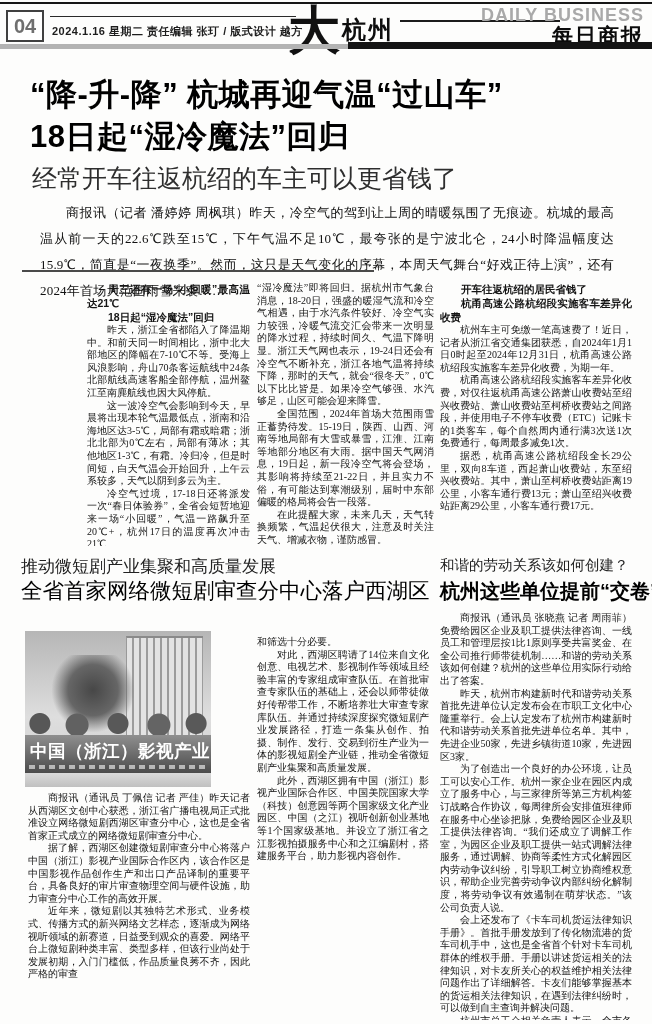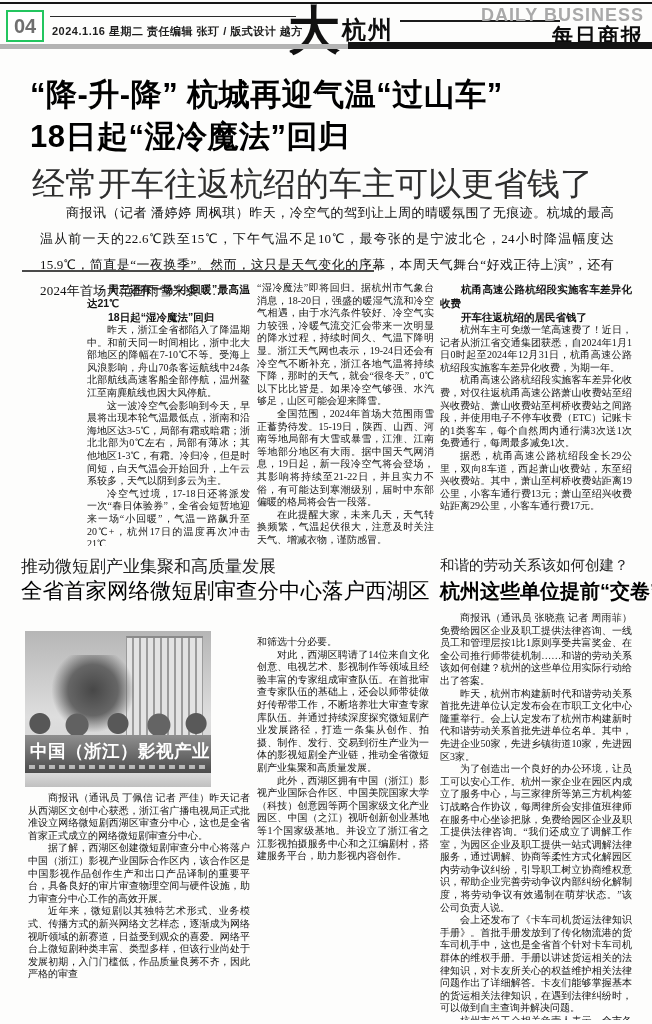--- a/index.html
+++ b/index.html
@@ -2,21 +2,21 @@
 <html><head>
 <meta charset="utf-8">
 <style>
   html,body{margin:0;padding:0;background:#e9e9e9;}
   #page{position:relative;width:652px;height:1024px;background:#fdfdfc;margin:0 auto;
         font-family:"Liberation Serif",serif;color:#1a1a1a;overflow:hidden;}
   .abs{position:absolute;}
 
   
   .topline{left:0;top:2px;width:652px;height:2px;background:#161616;}
-  .pagenum{left:6px;top:10px;width:34px;height:28px;border:2px solid #22c55e;color:#6f6f6f;
+  .pagenum{left:6px;top:10px;width:34px;height:28px;border:2px solid #404040;color:#6f6f6f;
            font-family:"Liberation Sans",sans-serif;font-weight:bold;font-size:20px;
            text-align:center;line-height:28px;background:#fff;}
   .date-rule{left:50px;top:16px;width:246px;height:1px;background:#2a2a2a;}
   .dateline{left:52px;top:24px;font-family:"Liberation Sans",sans-serif;font-weight:bold;
             font-size:11px;color:#1d1d1d;letter-spacing:.5px;}
   .mast-da{left:288px;top:-4px;font-size:52px;font-weight:bold;color:#111;
            font-family:"Liberation Serif",serif;}
   .mast-city{left:342px;top:14px;font-family:"Liberation Sans",sans-serif;font-weight:bold;
              font-size:24px;color:#0e0e0e;letter-spacing:2px;}
   .city-rule{left:400px;top:20px;width:160px;height:2px;background:#1c1c1c;}
@@ -25,21 +25,21 @@
   .mast-cn{right:8px;top:22px;font-weight:bold;font-size:21px;color:#0b0b0b;letter-spacing:2px;margin-left:38px;}
   .bar-gray{left:0;top:44px;width:348px;height:5px;background:#b3b3b3;}
   .bar-black{left:348px;top:42px;width:304px;height:7px;background:#141414;}
 
   
   .headline1{left:30px;top:74px;font-family:"Liberation Sans",sans-serif;font-weight:bold;
              font-size:31px;color:#000;letter-spacing:.5px;white-space:nowrap;}
   .headline2{left:30px;top:116px;font-family:"Liberation Sans",sans-serif;font-weight:bold;
              font-size:31px;color:#000;letter-spacing:.5px;white-space:nowrap;}
   .subhead{left:32px;top:162px;font-family:"Liberation Sans",sans-serif;font-weight:normal;
-           font-size:33px;color:#2e2e2e;white-space:nowrap;}
+           font-size:25px;color:#2e2e2e;white-space:nowrap;}
   .lede{left:40px;top:200px;width:574px;font-size:13px;line-height:26px;color:#111;
         text-align:justify;text-indent:2em;letter-spacing:.2px;}
   .lede-rule{left:22px;top:270px;width:352px;height:2px;background:#4a4a4a;}
 
   .col{font-size:10px;line-height:12.6px;text-align:justify;overflow:hidden;color:#141414;}
   .col p{margin:0;text-indent:2em;}
   .col p.cont{text-indent:0;}
   .bsub{font-family:"Liberation Sans",sans-serif;font-weight:bold;font-size:10.5px;
         line-height:14px;text-indent:0;}
   .w-col1{left:87px;top:282px;width:163px;height:264px;}
@@ -116,22 +116,22 @@
 
   </div>
 
   <div class="abs col w-col2">
     <p class="cont">“湿冷魔法”即将回归。据杭州市气象台消息，18-20日，强盛的暖湿气流和冷空气相遇，由于水汽条件较好、冷空气实力较强，冷暖气流交汇会带来一次明显的降水过程，持续时间久、气温下降明显。浙江天气网也表示，19-24日还会有冷空气不断补充，浙江各地气温将持续下降，那时的天气，就会“很冬天”，0℃以下比比皆是。如果冷空气够强、水汽够足，山区可能会迎来降雪。</p>
     <p>全国范围，2024年首场大范围雨雪正蓄势待发。15-19日，陕西、山西、河南等地局部有大雪或暴雪，江淮、江南等地部分地区有大雨。据中国天气网消息，19日起，新一段冷空气将会登场，其影响将持续至21-22日，并且实力不俗，有可能达到寒潮级别，届时中东部偏暖的格局将会告一段落。</p>
     <p>在此提醒大家，未来几天，天气转换频繁，气温起伏很大，注意及时关注天气、增减衣物，谨防感冒。</p>
   </div>
 
   <div class="abs col w-col3">
+    <p class="bsub">开车往返杭绍的居民省钱了</p>
     <p class="bsub">杭甬高速公路杭绍段实施客车差异化收费</p>
-    <p class="bsub">开车往返杭绍的居民省钱了</p>
     <p>杭州车主可免缴一笔高速费了！近日，记者从浙江省交通集团获悉，自2024年1月1日0时起至2024年12月31日，杭甬高速公路杭绍段实施客车差异化收费，为期一年。</p>
     <p>杭甬高速公路杭绍段实施客车差异化收费，对仅往返杭甬高速公路萧山收费站至绍兴收费站、萧山收费站至柯桥收费站之间路段，并使用电子不停车收费（ETC）记账卡的1类客车，每个自然周内通行满3次送1次免费通行，每周最多减免1次。</p>
     <p>据悉，杭甬高速公路杭绍段全长29公里，双向8车道，西起萧山收费站，东至绍兴收费站。其中，萧山至柯桥收费站距离19公里，小客车通行费13元；萧山至绍兴收费站距离29公里，小客车通行费17元。</p>
   </div>
 
   <div class="abs kicker-l">推动微短剧产业集聚和高质量发展</div>
   <div class="abs hl-l">全省首家网络微短剧审查分中心落户西湖区</div>
 
   <div class="abs photo">
     <div class="ph-building"></div>

